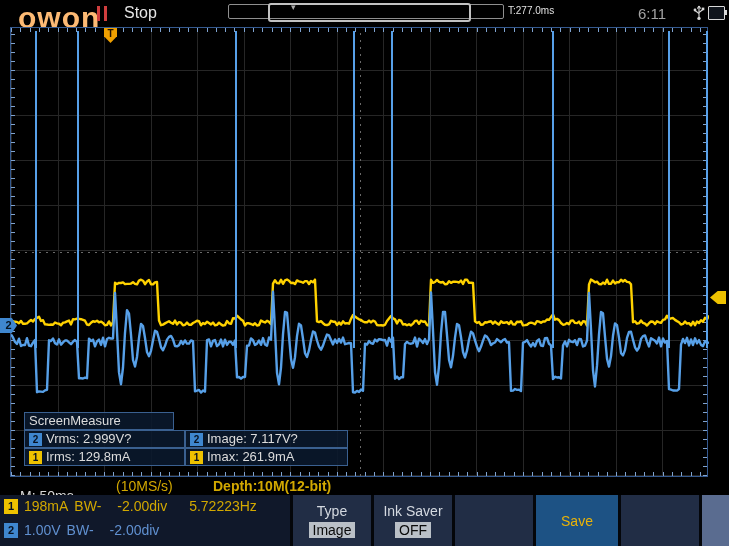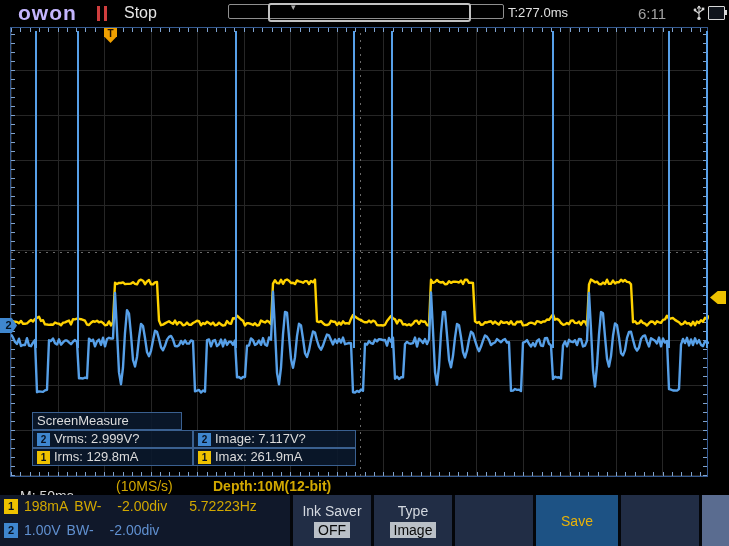--- a/index.html
+++ b/index.html
@@ -3,30 +3,30 @@
 <meta charset="utf-8">
 <style>
   html,body{margin:0;padding:0;background:#111;}
   .scope{
     position:relative;width:729px;height:546px;background:#000;overflow:hidden;
     font-family:"Liberation Sans","DejaVu Sans",sans-serif;
     -webkit-font-smoothing:antialiased;
   }
   
   .topbar{position:absolute;left:0;top:0;width:729px;height:27px;background:#000;}
-  .logo{position:absolute;left:18px;top:1px;font-size:21px;font-weight:bold;color:#c4b5fd;
+  .logo{position:absolute;left:18px;top:1px;font-size:30px;font-weight:bold;color:#fdba74;
         text-transform:lowercase;letter-spacing:1px;}
   .pause{position:absolute;left:97px;top:6px;width:14px;height:15px;}
   .pause span{position:absolute;top:0;width:3px;height:15px;background:#cf3e3e;}
   .pause span:first-child{left:0}.pause span:last-child{left:7px}
   .runstate{position:absolute;left:124px;top:4px;font-size:16px;color:#e4e4e4;}
   .hpos{position:absolute;left:228px;top:4px;width:274px;height:13px;border:1px solid #8f8f8f;border-radius:2px;}
   .hpos-window{position:absolute;left:39px;top:-2px;width:199px;height:15px;border:2px solid #c2c2c2;border-radius:3px;}
   .hpos-tri{position:absolute;left:62px;top:-3px;font-size:9px;color:#aaa;}
-  .ttime{position:absolute;left:508px;top:5px;font-size:13px;color:#e0e0e0;}
+  .ttime{position:absolute;left:508px;top:5px;font-size:10px;color:#e0e0e0;}
   .clock{position:absolute;left:638px;top:5px;font-size:15px;color:#a3a3a3;}
   .usb{position:absolute;left:693px;top:4px;}
   .battery{position:absolute;left:708px;top:6px;width:15px;height:12px;border:1px solid #d8d8d8;border-radius:1px;background:#10151c;}
   .battery:after{content:"";position:absolute;right:-3px;top:3px;width:2px;height:5px;background:#d8d8d8;}
   
   .graticule{
     position:absolute;left:10px;top:27px;width:698px;height:450px;box-sizing:border-box;
     border:1px solid #34598f;background-color:#000;
     background-image:
       repeating-linear-gradient(90deg,#262626 0 1px,transparent 1px 46.53px),
@@ -46,21 +46,21 @@
   
   .tmark{position:absolute;left:104px;top:28px;width:13px;height:15px;background:#f0a000;
          clip-path:polygon(0 0,100% 0,100% 55%,50% 100%,0 55%);
          color:#201000;font-size:10px;font-weight:bold;text-align:center;line-height:12px;z-index:6;}
   .ch2mark{position:absolute;left:0;top:318px;width:17px;height:15px;background:#3f87cf;
          clip-path:polygon(0 0,70% 0,100% 50%,70% 100%,0 100%);
          color:#06131f;font-size:11px;font-weight:bold;text-align:center;line-height:15px;z-index:6;}
   .trigarrow{position:absolute;left:710px;top:291px;width:16px;height:13px;background:#eec200;
          clip-path:polygon(0 50%,48% 0,100% 0,100% 100%,48% 100%);z-index:6;}
   
-  .measure{position:absolute;left:32px;top:412px;z-index:5;font-size:13px;}
+  .measure{position:absolute;left:24px;top:412px;z-index:5;font-size:13px;}
   .mbox{box-sizing:border-box;background:rgba(10,25,45,0.88);border:1px solid #3a6090;color:#dcdcdc;
         height:18px;line-height:16px;padding:0 4px;white-space:nowrap;}
   .mtitle{width:150px;}
   .mgrid{display:grid;grid-template-columns:161px 163px;grid-auto-rows:18px;}
   .mitem{display:flex;align-items:center;gap:4px;}
   .badge{display:inline-block;width:13px;height:13px;font-size:10px;font-weight:bold;color:#071120;
          text-align:center;line-height:13px;flex:0 0 auto;}
   .b1{background:#eec200}.b2{background:#3f87cf}
   
   .statusbar{position:absolute;left:0;top:477px;width:729px;height:18px;background:#000;font-size:14px;}
@@ -184,26 +184,26 @@
         <span class="frq">5.72223Hz</span>
       </div>
       <div class="chrow r2">
         <span class="badge b2">2</span>
         <span>1.00V</span>
         <span>BW-</span>
         <span class="off">-2.00div</span>
       </div>
     </div>
     <div class="cell">
+      <span>Type</span>
+      <span class="val">Image</span>
+    </div>
+    <div class="cell">
       <span>Ink Saver</span>
       <span class="val">OFF</span>
-    </div>
-    <div class="cell">
-      <span>Type</span>
-      <span class="val">Image</span>
     </div>
     <div class="cell blank"></div>
     <div class="cell save">
       <span>Save</span>
     </div>
     <div class="cell blank"></div>
     <div class="cell sliver"></div>
   </div>
 
 </div>

